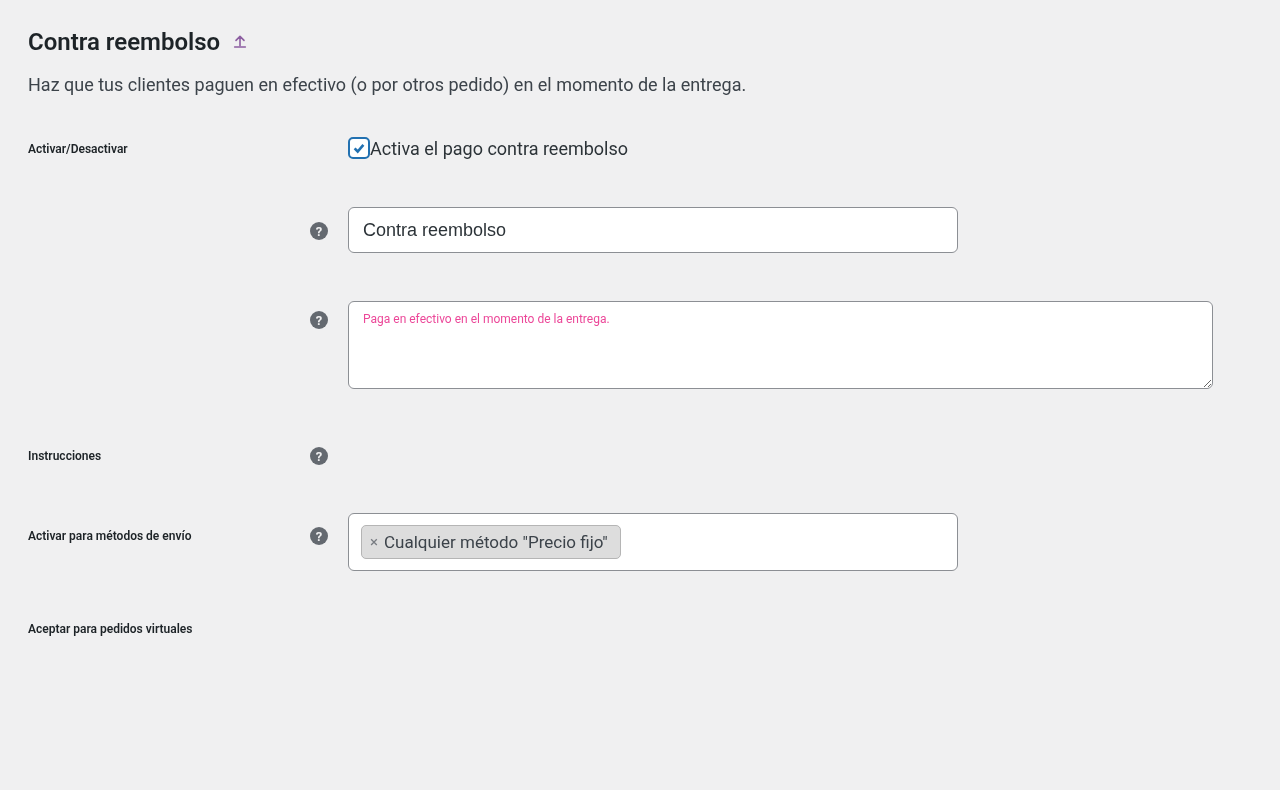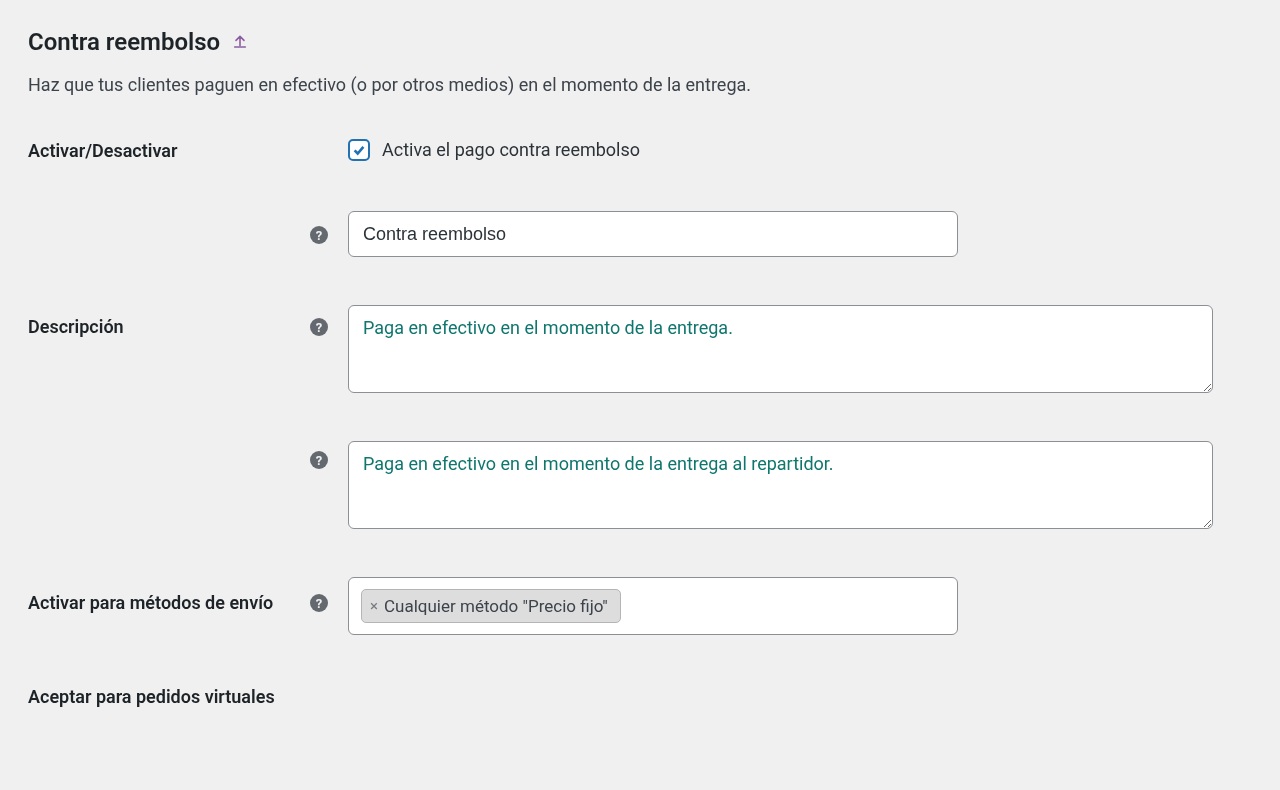--- a/index.html
+++ b/index.html
@@ -42,21 +42,21 @@
   .form-row.center { align-items: center; }
   .label-col {
     width: 320px;
     flex-shrink: 0;
     display: flex;
     align-items: center;
     padding-top: 2px;
   }
   .label-col label {
     font-weight: 600;
-    font-size: 18px;
+    font-size: 12px;
     color: #1d2327;
     line-height: 1.35;
     display: block;
     width: 260px;
   }
   .help-icon {
     width: 18px;
     height: 18px;
     border-radius: 50%;
     background: #646970;
@@ -67,22 +67,22 @@
     align-items: center;
     justify-content: center;
     margin-left: auto;
     margin-right: 20px;
     cursor: help;
     flex-shrink: 0;
   }
   .field-col {
     flex: 1;
     display: flex;
-    align-items: flex-start;
-    gap: 12px;
+    align-items: center;
+    gap: 0;
   }
   .checkbox {
     width: 22px;
     height: 22px;
     border: 2px solid #2271b1;
     border-radius: 5px;
     background: #fff;
     display: inline-flex;
     align-items: center;
     justify-content: center;
@@ -102,22 +102,22 @@
     color: #2c3338;
     background: #fff;
     border: 1px solid #8c8f94;
     border-radius: 6px;
     outline: none;
   }
   .textarea {
     width: 865px;
     height: 88px;
     padding: 10px 14px;
-    font-size: 18px;
-    color: #0f766e;
+    font-size: 12px;
+    color: #ec4899;
     background: #fff;
     border: 1px solid #8c8f94;
     border-radius: 6px;
     outline: none;
     resize: both;
     font-family: inherit;
     line-height: 1.3;
   }
   .multiselect {
     width: 610px;
@@ -157,21 +157,21 @@
   <a href="#" class="back-link">
     <span>
       <svg viewBox="0 0 24 24">
           <path d="M12 19V5M6 11l6-6 6 6" stroke="#8c5ea1" stroke-width="2.4" fill="none" stroke-linecap="round" stroke-linejoin="round"></path>
           <path d="M4 21h16" stroke="#8c5ea1" stroke-width="2.4" stroke-linecap="round"></path>
         </svg>
     </span>
   </a>
 </h1>
 
-<p class="intro">Haz que tus clientes paguen en efectivo (o por otros medios) en el momento de la entrega.</p>
+<p class="intro">Haz que tus clientes paguen en efectivo (o por otros pedido) en el momento de la entrega.</p>
 
 <div class="form-row center">
   <div class="label-col">
     <label>Activar/Desactivar</label>
   </div>
   <div class="field-col">
     <span class="checkbox">
       <svg viewBox="0 0 16 16">
           <polyline points="3,8.5 6.5,12 13,4.5"></polyline>
         </svg>
@@ -184,34 +184,31 @@
   <div class="label-col">
     <span class="help-icon">?</span>
   </div>
   <div class="field-col">
     <input type="text" class="text-input" value="Contra reembolso" style="">
   </div>
 </div>
 
 <div class="form-row">
   <div class="label-col" style="padding-top:10px;">
-    <label>Descripción</label>
     <span class="help-icon">?</span>
   </div>
   <div class="field-col">
     <textarea class="textarea" style="">Paga en efectivo en el momento de la entrega.</textarea>
   </div>
 </div>
 
 <div class="form-row">
   <div class="label-col" style="padding-top:10px;">
-    <span class="help-icon">?</span>
-  </div>
-  <div class="field-col">
-    <textarea class="textarea" style="">Paga en efectivo en el momento de la entrega al repartidor.</textarea>
+    <label>Instrucciones</label>
+    <span class="help-icon">?</span>
   </div>
 </div>
 
 <div class="form-row">
   <div class="label-col" style="padding-top:14px;gap:12px;">
     <label>Activar para métodos de envío</label>
     <span class="help-icon">?</span>
   </div>
   <div class="field-col">
     <div class="multiselect">

